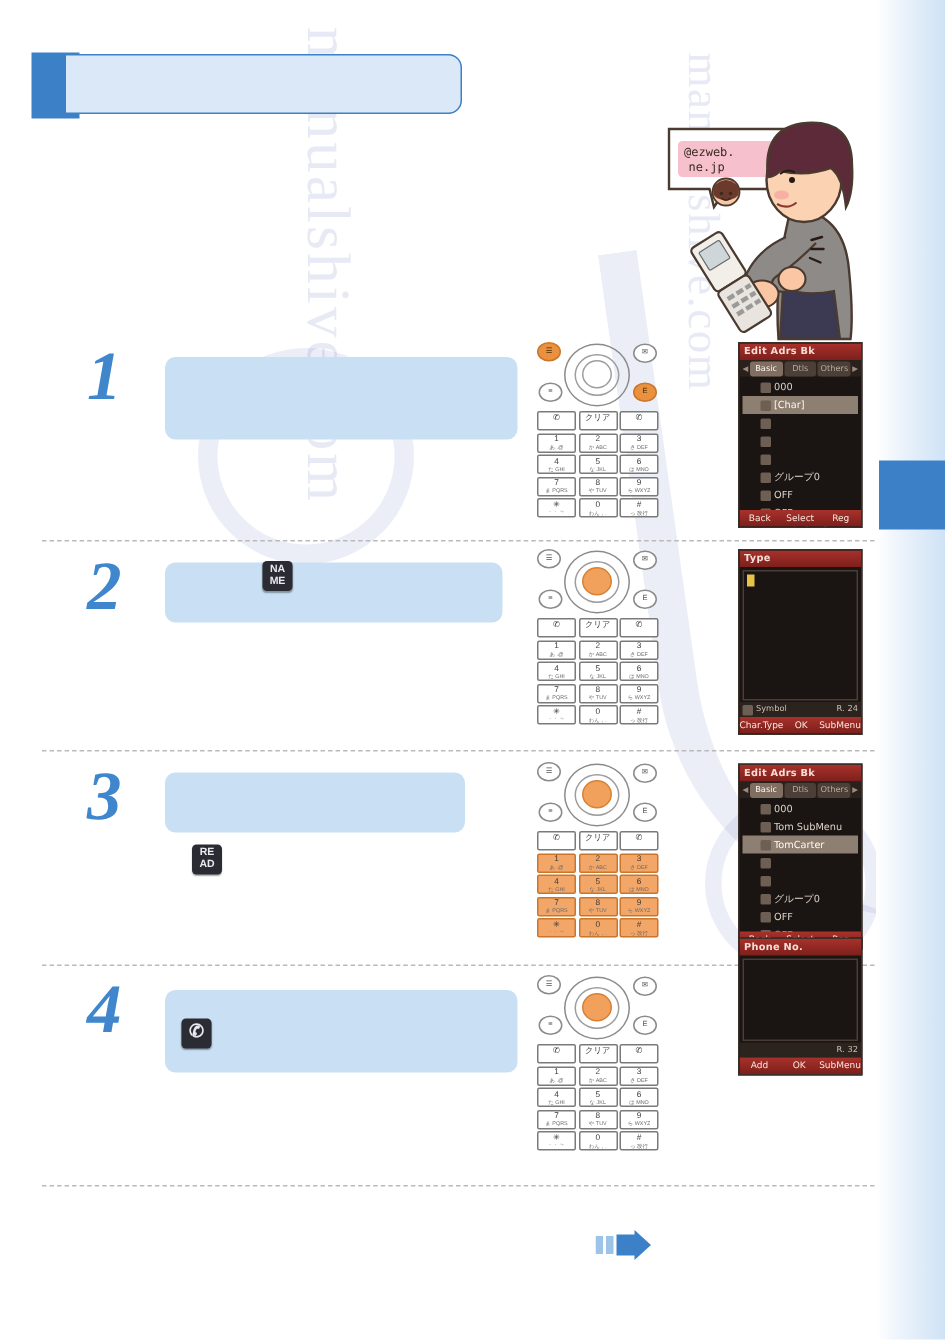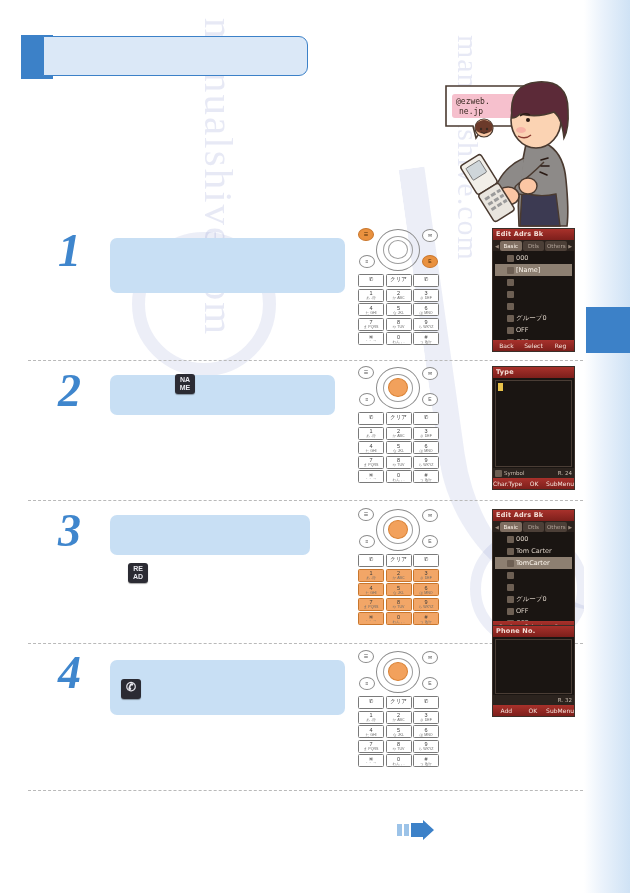--- a/index.html
+++ b/index.html
@@ -378,21 +378,21 @@
       <div class="lcd-tab">Others</div>
       <span class="lcd-arrow">▶</span>
     </div>
     <div class="lcd-body">
       <div class="lcd-line">
           <span class="lcd-ico"></span>
           <span>000</span>
         </div>
       <div class="lcd-line hl">
           <span class="lcd-ico"></span>
-          <span>[Name]</span>
+          <span>[Char]</span>
         </div>
       <div class="lcd-line">
           <span class="lcd-ico"></span>
           <span></span>
         </div>
       <div class="lcd-line">
           <span class="lcd-ico"></span>
           <span></span>
         </div>
       <div class="lcd-line">
@@ -633,21 +633,21 @@
       <div class="lcd-tab">Others</div>
       <span class="lcd-arrow">▶</span>
     </div>
     <div class="lcd-body">
       <div class="lcd-line">
           <span class="lcd-ico"></span>
           <span>000</span>
         </div>
       <div class="lcd-line">
           <span class="lcd-ico"></span>
-          <span>Tom Carter</span>
+          <span>Tom SubMenu</span>
         </div>
       <div class="lcd-line hl">
           <span class="lcd-ico"></span>
           <span>TomCarter</span>
         </div>
       <div class="lcd-line">
           <span class="lcd-ico"></span>
           <span></span>
         </div>
       <div class="lcd-line">

